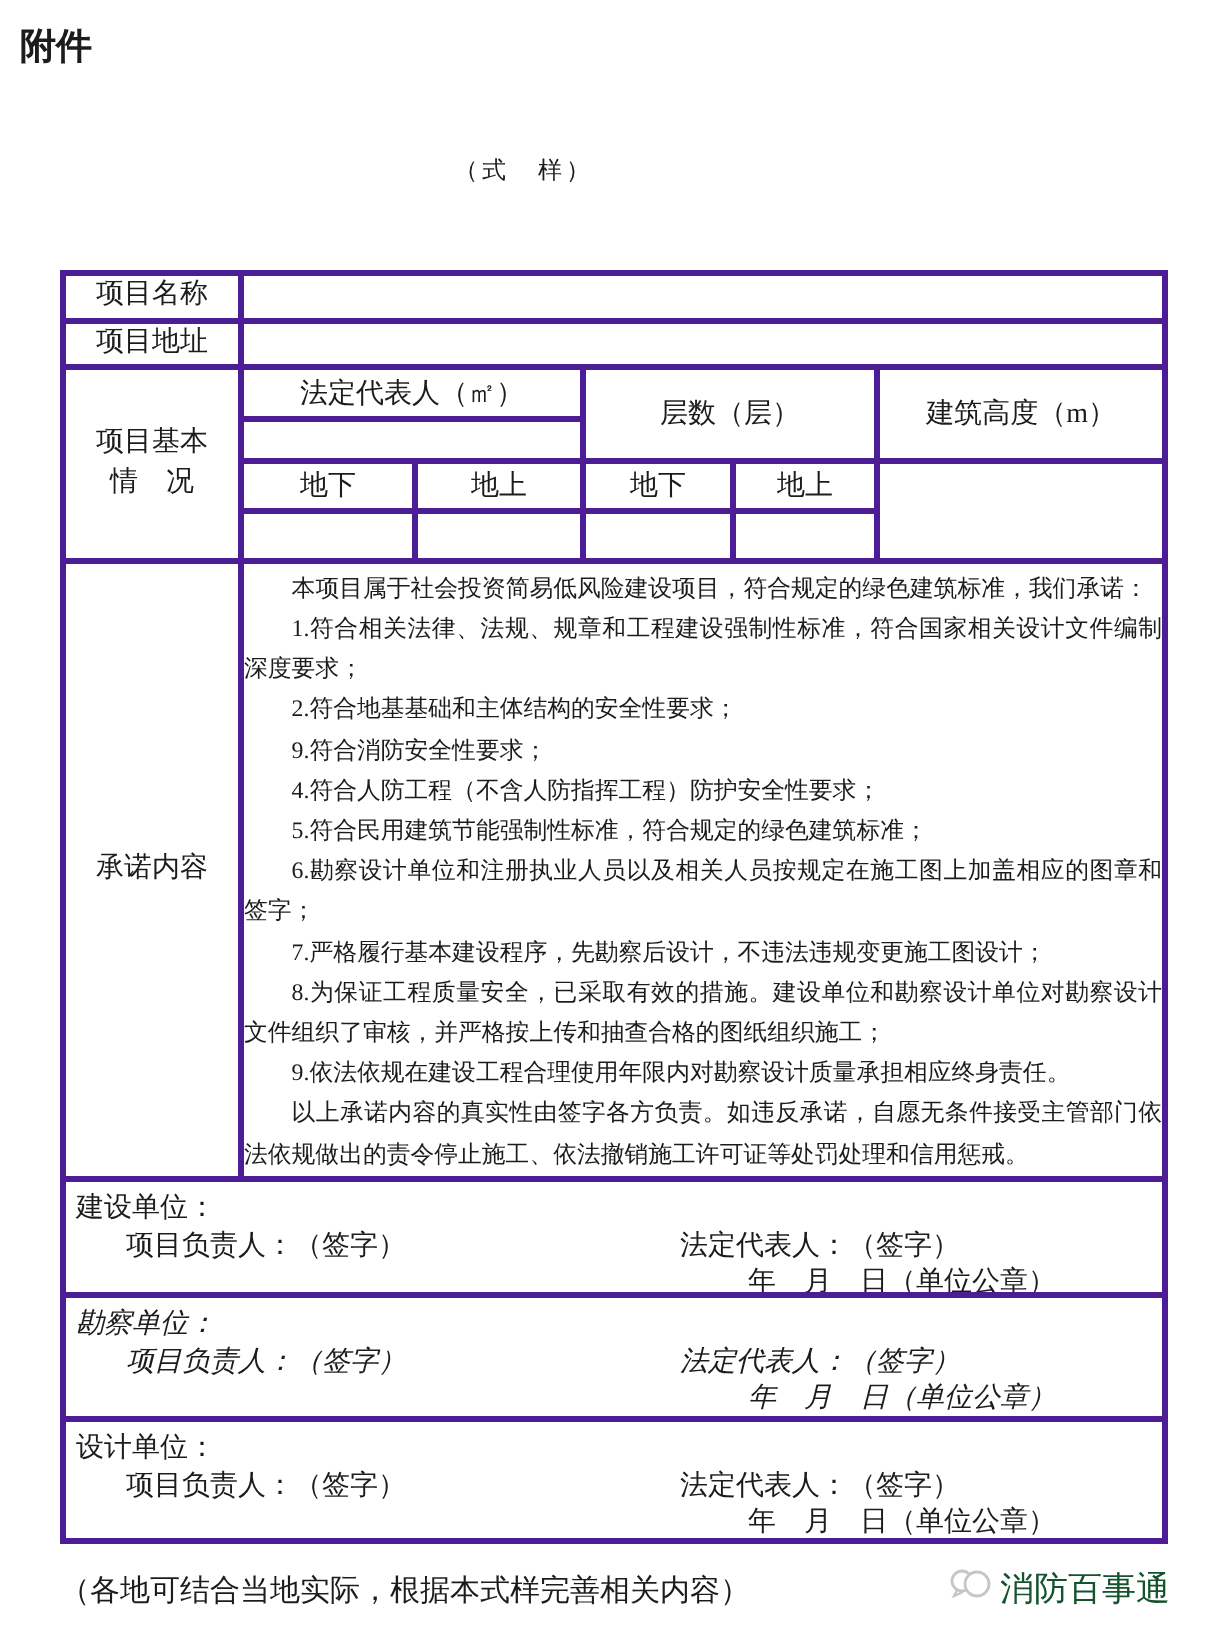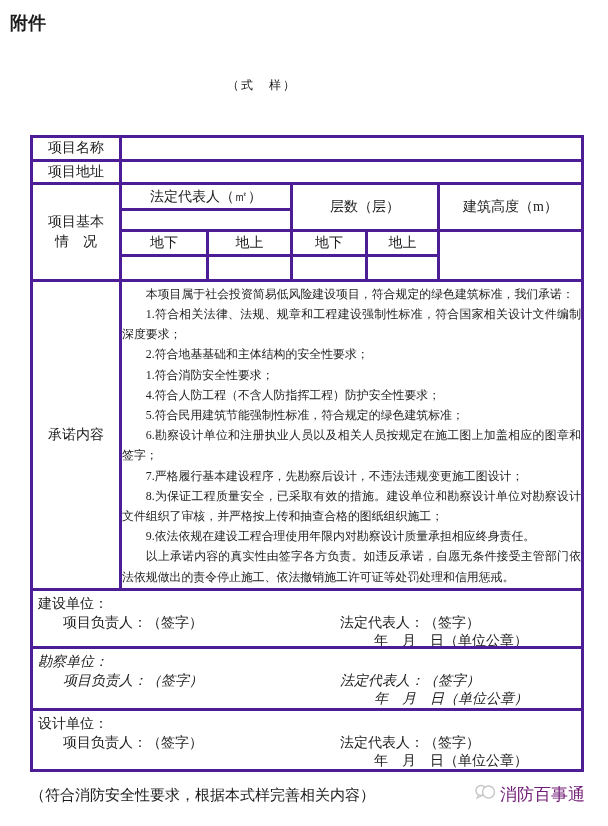--- a/index.html
+++ b/index.html
@@ -84,21 +84,21 @@
   .sig-date     { position: absolute; left: 341px; top: 41px; }
 
   .footer-note {
     position: absolute; left: 30px; top: 786px;
     font-size: 15px;
   }
 
   .watermark {
     position: absolute; left: 474px; top: 783px;
     display: flex; align-items: center; gap: 4px;
-    color: #701a75;
+    color: #14532d;
     font-size: 17px;
     font-family: "Liberation Sans", sans-serif;
   }
 </style>
 </head>
 <body>
 
 <div class="attachment">附件</div>
 
 <div class="title-block">
@@ -147,21 +147,21 @@
       <td></td>
       <td></td>
       <td></td>
     </tr>
     <tr class="r7">
       <td class="label-cell">承诺内容</td>
       <td colspan="5" class="commit-cell">
         <p class="cm-p">本项目属于社会投资简易低风险建设项目，符合规定的绿色建筑标准，我们承诺：</p>
         <p class="cm-p">1.符合相关法律、法规、规章和工程建设强制性标准，符合国家相关设计文件编制深度要求；</p>
         <p class="cm-p">2.符合地基基础和主体结构的安全性要求；</p>
-        <p class="cm-p">1.符合消防安全性要求；</p>
+        <p class="cm-p">9.符合消防安全性要求；</p>
         <p class="cm-p">4.符合人防工程（不含人防指挥工程）防护安全性要求；</p>
         <p class="cm-p">5.符合民用建筑节能强制性标准，符合规定的绿色建筑标准；</p>
         <p class="cm-p">6.勘察设计单位和注册执业人员以及相关人员按规定在施工图上加盖相应的图章和签字；</p>
         <p class="cm-p">7.严格履行基本建设程序，先勘察后设计，不违法违规变更施工图设计；</p>
         <p class="cm-p">8.为保证工程质量安全，已采取有效的措施。建设单位和勘察设计单位对勘察设计文件组织了审核，并严格按上传和抽查合格的图纸组织施工；</p>
         <p class="cm-p">9.依法依规在建设工程合理使用年限内对勘察设计质量承担相应终身责任。</p>
         <p class="cm-p">以上承诺内容的真实性由签字各方负责。如违反承诺，自愿无条件接受主管部门依法依规做出的责令停止施工、依法撤销施工许可证等处罚处理和信用惩戒。</p>
       </td>
     </tr>
     <tr class="r8">
@@ -184,21 +184,21 @@
       <td colspan="6" class="sig-cell">
         <span class="sig-unit">设计单位：</span>
         <span class="sig-manager">项目负责人：（签字）</span>
         <span class="sig-rep">法定代表人：（签字）</span>
         <span class="sig-date">年　月　日（单位公章）</span>
       </td>
     </tr>
   </tbody>
 </table>
 
-<div class="footer-note">（符合消防安全性要求，根据本式样完善相关内容）</div>
+<div class="footer-note">（各地可结合当地实际，根据本式样完善相关内容）</div>
 
 <div class="watermark">
   <span>
     <svg width="22" height="18" viewBox="0 0 22 18" aria-hidden="true">
       <circle cx="7" cy="7.5" r="5" fill="none" stroke="#c6c6c6" stroke-width="1.4"></circle>
       <path d="M4.5 12 L3 15 L7.5 13" fill="none" stroke="#c6c6c6" stroke-width="1.2"></path>
       <circle cx="14.5" cy="9" r="6" fill="#ffffff" stroke="#c6c6c6" stroke-width="1.4"></circle>
     </svg>
   </span>
   <span>消防百事通</span>

